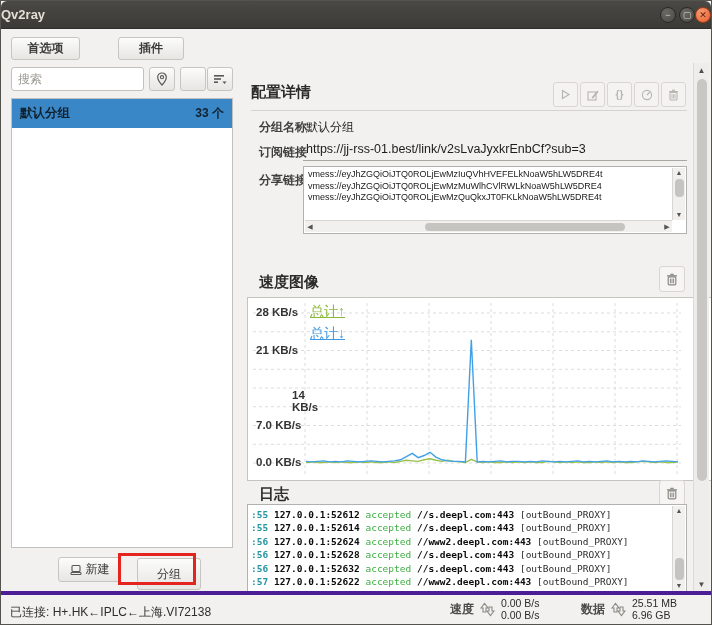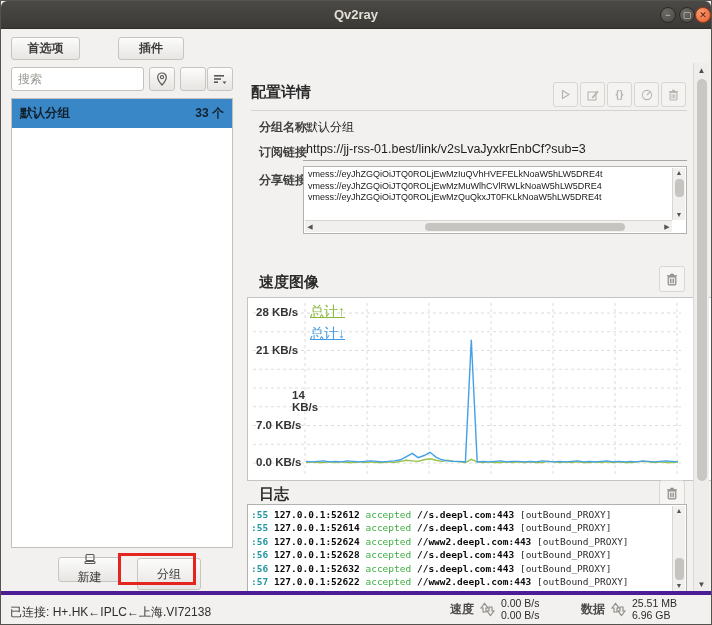--- a/index.html
+++ b/index.html
@@ -3,21 +3,21 @@
 <meta charset="utf-8">
 <style>
   * { margin:0; padding:0; box-sizing:border-box; }
   html,body { width:712px; height:625px; background:#e9e7e4; font-family:"Liberation Sans","DejaVu Sans",sans-serif; }
   .window { position:relative; width:712px; height:625px; background:#f2f1ef; border:1px solid #55534e; overflow:hidden; }
 
   
   .titlebar { position:absolute; top:0; left:0; width:710px; height:28px;
     background:linear-gradient(#4b4945,#3b3a36); border-bottom:1px solid #2e2d2a;
     border-radius:6px 6px 0 0; }
-  .titlebar .title { position:absolute; left:0; right:0; top:6px; text-align:center;
+  .titlebar .title { position:absolute; left:0; right:0; top:6px; 
     color:#e3dfd7; font-size:13px; font-weight:bold; }
   .winbtn { position:absolute; top:6px; width:16px; height:16px; border-radius:50%;
     border:1px solid #2a2925; background:radial-gradient(circle at 35% 30%, #6b6964, #4a4843);
     color:#d9d5cd; font-size:9px; line-height:14px; text-align:center; cursor:pointer; }
   .winbtn.close { background:radial-gradient(circle at 35% 30%, #f79a72, #e75f2e); border-color:#a33c14; color:#5a1c05; font-weight:bold; }
 
   
   .btn { background:linear-gradient(#fcfcfb,#efeeec 60%,#e7e6e3); border:1px solid #c7c5c0;
     border-radius:3px; color:#3c3c3c; font-size:12px; cursor:pointer;
     font-family:inherit; display:inline-flex; align-items:center; justify-content:center; }
@@ -30,21 +30,21 @@
     padding:0 6px; color:#333; font-family:inherit; }
   .search-input::placeholder { color:#9a9892; }
   .icon-btn { position:absolute; top:66px; width:26px; height:24px; padding:0; }
   .grouplist { position:absolute; left:10px; top:97px; width:222px; height:450px;
     background:#ffffff; border:1px solid #c2c0bd; }
   .group-row { height:29px; background:#3a87c8; display:flex; align-items:center;
     justify-content:space-between; padding:0 8px; cursor:pointer; }
   .group-row .gname { font-size:12.5px; font-weight:bold; color:#10212e; }
   .group-row .gcount { font-size:12px; font-weight:bold; color:#10212e; }
 
-  .new-btn { position:absolute; left:57px; top:556px; width:63px; height:25px; gap:4px;flex-direction:column; }
+  .new-btn { position:absolute; left:57px; top:556px; width:63px; height:25px; gap:4px; }
   .grp-btn { position:absolute; left:136px; top:557px; width:64px; height:32px; }
   .red-box { position:absolute; left:117px; top:552px; width:78px; height:32px;
     border:3px solid #e4241f; pointer-events:none; z-index:5; }
 
   
   .sec-title { position:absolute; font-size:15px; font-weight:bold; color:#2c2c2c; }
   .mini-btn { position:absolute; top:81px; width:25px; height:25px; background:#f4f3f1;
     border:1px solid #d9d6d2; border-radius:3px; color:#b7b5b0; display:flex;
     align-items:center; justify-content:center; font-size:12px; }
   .sep { position:absolute; left:250px; top:109px; width:436px; height:1px; background:#d5d3cf; }

